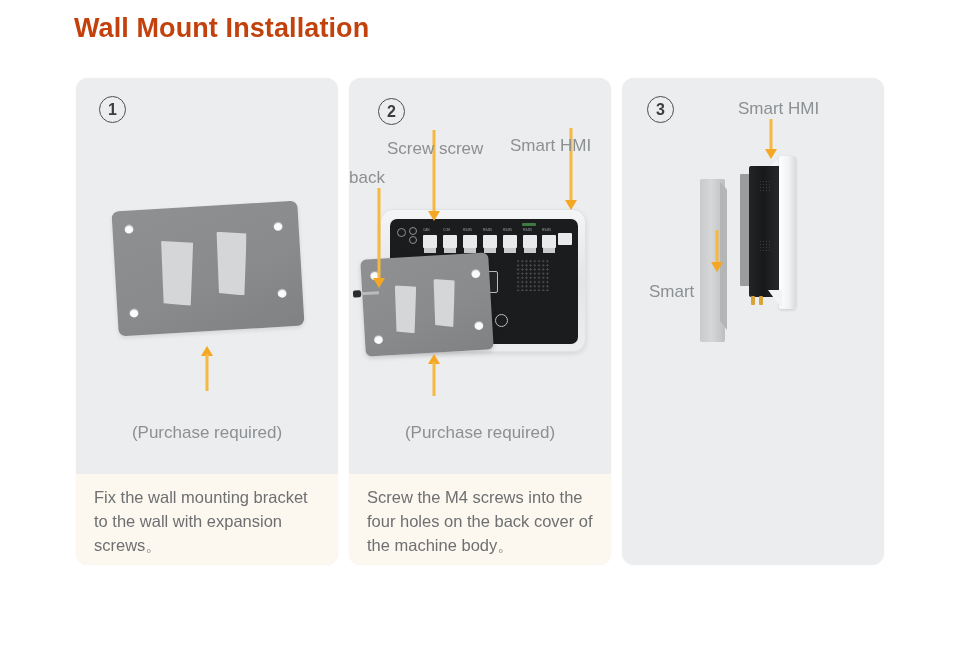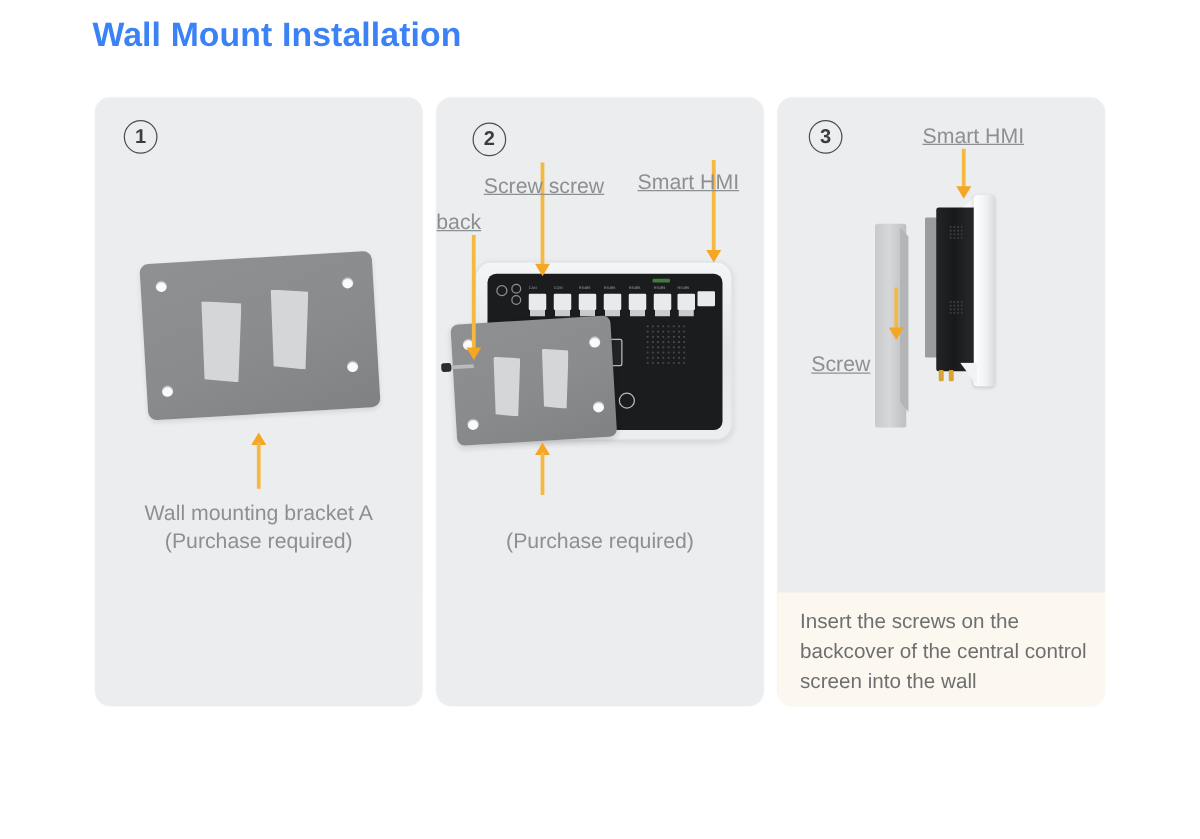--- a/index.html
+++ b/index.html
@@ -21,21 +21,21 @@
     background: #ffffff;
   }
 
   
   #title {
     position: absolute;
     left: 74px;
     top: 13px;
     font-size: 27px;
     font-weight: bold;
-    color: #3b82f6;
+    color: #c2410c;
     letter-spacing: 0.1px;
     white-space: nowrap;
   }
 
   
   .card {
     position: absolute;
     top: 78px;
     width: 262px;
     height: 487px;
@@ -90,21 +90,20 @@
   #badge-2 { left: 29px; top: 20px; }
   #badge-3 { left: 25px; top: 18px; }
 
   
   .lbl {
     position: absolute;
     color: #8d9092;
     font-size: 17px;
     white-space: nowrap;
     line-height: 20px;
-    text-decoration: underline;
   }
   .lbl-center {
     position: absolute;
     color: #8d9092;
     font-size: 17px;
     text-align: center;
     line-height: 22px;
     width: 262px;
     left: 0;
   }
@@ -401,24 +400,24 @@
         <div class="plate-hole" style="left:161px; top:87px;"></div>
         <div class="tab" style="left:45px; top:33px; width:33px; height:65px; transform:rotate(3.2deg); clip-path:polygon(3% 0,100% 3%,92% 100%,10% 96%);"></div>
         <div class="tab" style="left:101px; top:27px; width:31px; height:64px; transform:rotate(3.2deg); clip-path:polygon(3% 0,100% 3%,92% 100%,10% 96%);"></div>
       </div>
 
       <div class="arrow up" style="left:124px; top:268px; width:14px; height:45px;">
         <div class="head"></div>
           <div class="shaft"></div>
       </div>
 
-      <div class="lbl-center" style="top:322px;">Wall mounting bracket A</div>
       <div class="lbl-center" style="top:344px;">(Purchase required)</div>
     </div>
 
+    <div class="card-caption">Fix the wall mounting bracket to the wall with expansion screws。</div>
   </div>
 
   <div class="card" id="card-2">
     <div class="card-image">
 
       <div class="badge" id="badge-2">2</div>
 
       <div id="device-back">
         <div id="device-back-inner">
           <div id="green-led"></div>
@@ -485,20 +484,21 @@
         <div class="head"></div>
           <div class="shaft"></div>
       </div>
 
       <div class="lbl" style="left:0px; top:90px;">back</div>
       <div class="lbl" style="left:38px; top:61px;">Screw screw</div>
       <div class="lbl" style="left:161px; top:58px;">Smart HMI</div>
       <div class="lbl-center" style="top:344px;">(Purchase required)</div>
     </div>
 
+    <div class="card-caption">Screw the M4 screws into the four holes on the back cover of the machine body。</div>
   </div>
 
   <div class="card" id="card-3">
     <div class="card-image">
 
       <div class="badge" id="badge-3">3</div>
 
       <div id="wall-slab"></div>
       <div id="wall-slab-edge"></div>
 
@@ -516,19 +516,18 @@
       <div class="arrow down" style="left:88px; top:152px; width:14px; height:42px;">
         <div class="shaft"></div>
           <div class="head"></div>
       </div>
       <div class="arrow down" style="left:142px; top:41px; width:14px; height:40px;">
         <div class="shaft"></div>
           <div class="head"></div>
       </div>
 
       <div class="lbl" style="left:116px; top:21px;">Smart HMI</div>
-      <div class="lbl" style="left:27px; top:204px;">Screw</div>
+      <div class="lbl" style="left:27px; top:204px;">Smart</div>
     </div>
 
-    <div class="card-caption">Insert the screws on the backcover of the central control screen into the wall</div>
   </div>
 
 </div>
 
 </body></html>

